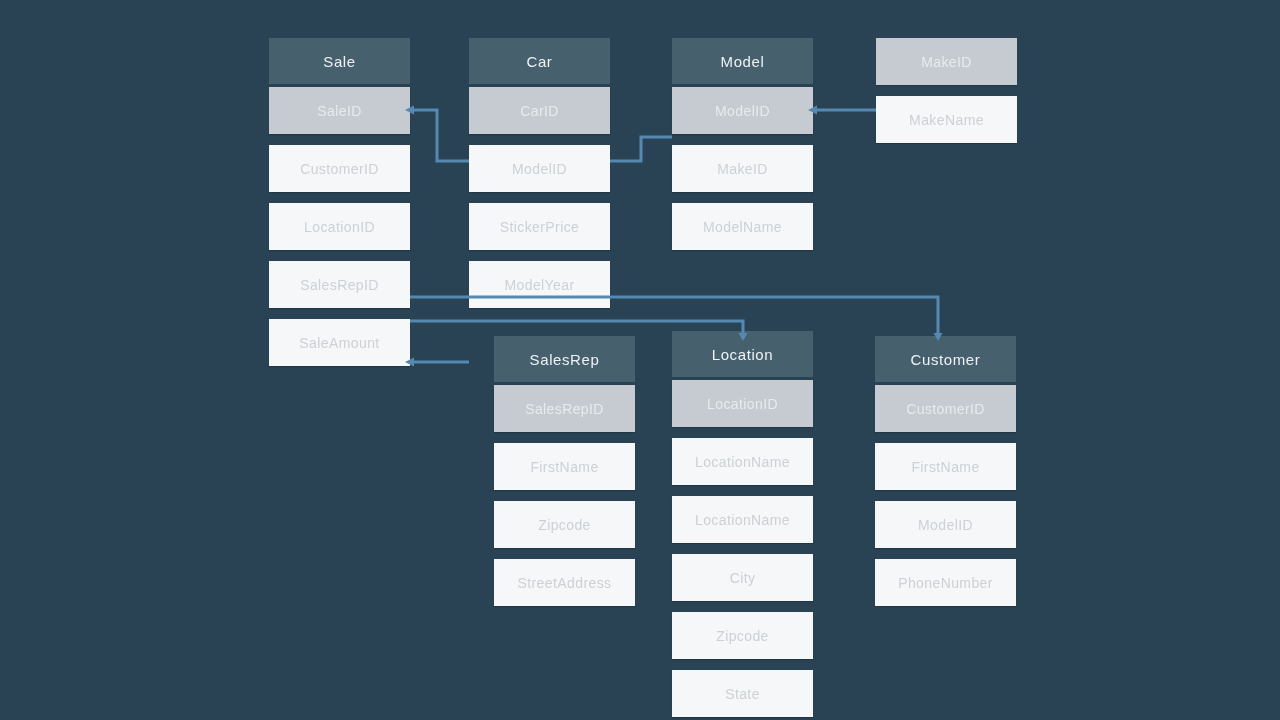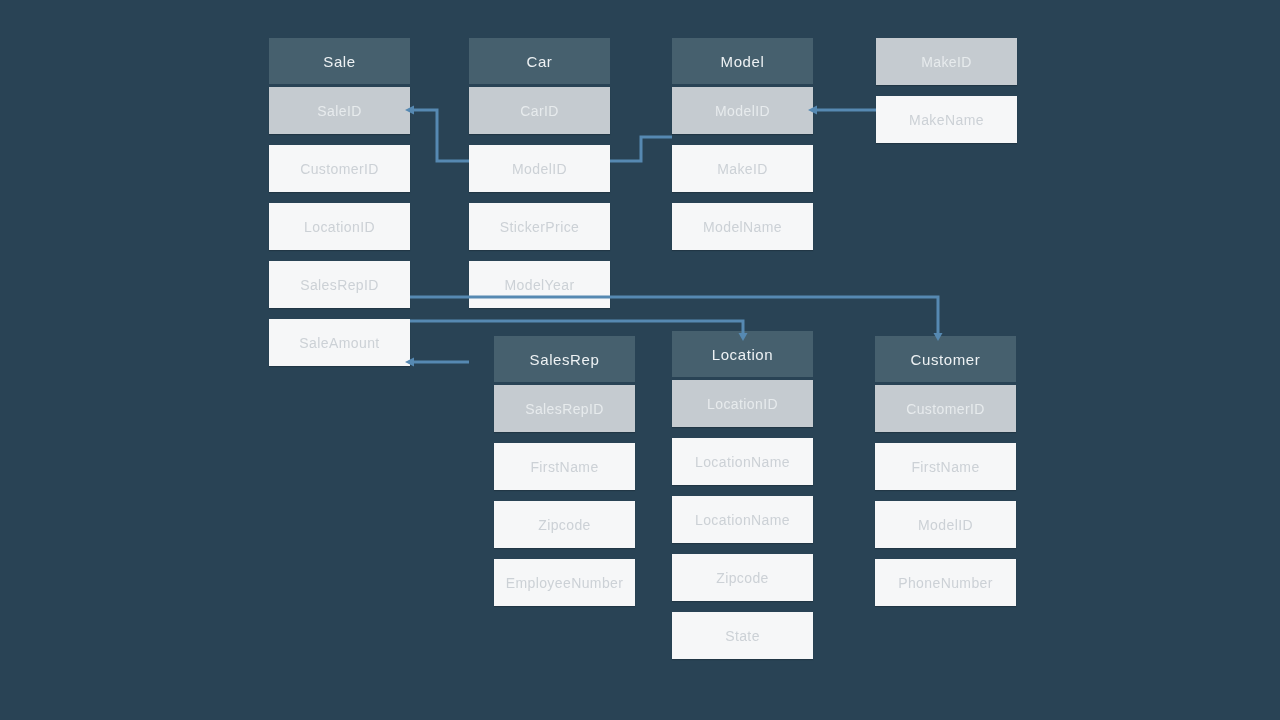--- a/index.html
+++ b/index.html
@@ -94,27 +94,28 @@
       </div>
       <div class="db-table" style="left: 876px; top: 38px; width: 141px;">
         <div class="tbl-row pk">MakeID</div>
         <div class="tbl-row">MakeName</div>
       </div>
       <div class="db-table" style="left: 472px; top: 336px; width: 141px; padding-left: 22px;">
         <div class="tbl-header">SalesRep</div>
         <div class="tbl-row pk">SalesRepID</div>
         <div class="tbl-row">FirstName</div>
         <div class="tbl-row">Zipcode</div>
-        <div class="tbl-row">EmployeeNumber</div>
+        <div class="tbl-row">StreetAddress</div>
       </div>
       <div class="db-table" style="left: 672px; top: 331px; width: 141px;">
         <div class="tbl-header">Location</div>
         <div class="tbl-row pk">LocationID</div>
         <div class="tbl-row">LocationName</div>
         <div class="tbl-row">LocationName</div>
+        <div class="tbl-row">City</div>
         <div class="tbl-row">Zipcode</div>
         <div class="tbl-row">State</div>
       </div>
       <div class="db-table" style="left: 875px; top: 336px; width: 141px;">
         <div class="tbl-header">Customer</div>
         <div class="tbl-row pk">CustomerID</div>
         <div class="tbl-row">FirstName</div>
         <div class="tbl-row">ModelID</div>
         <div class="tbl-row">PhoneNumber</div>
       </div>

